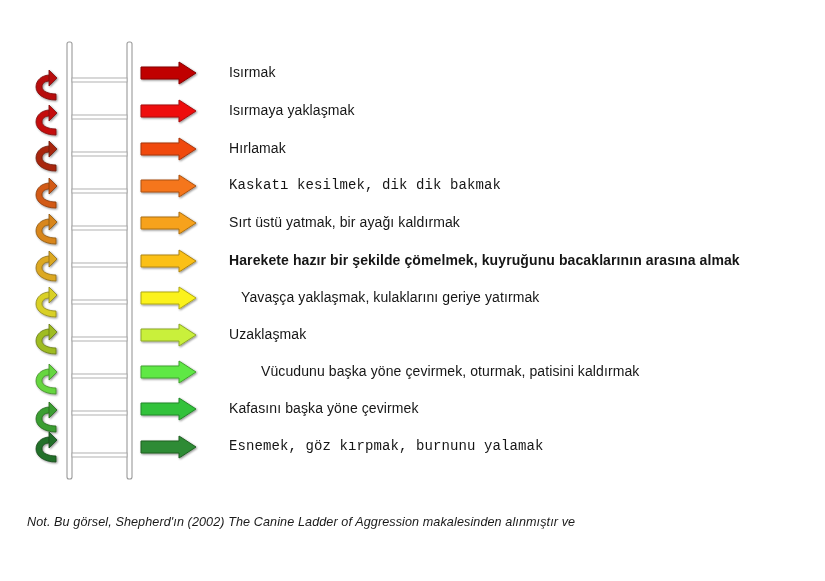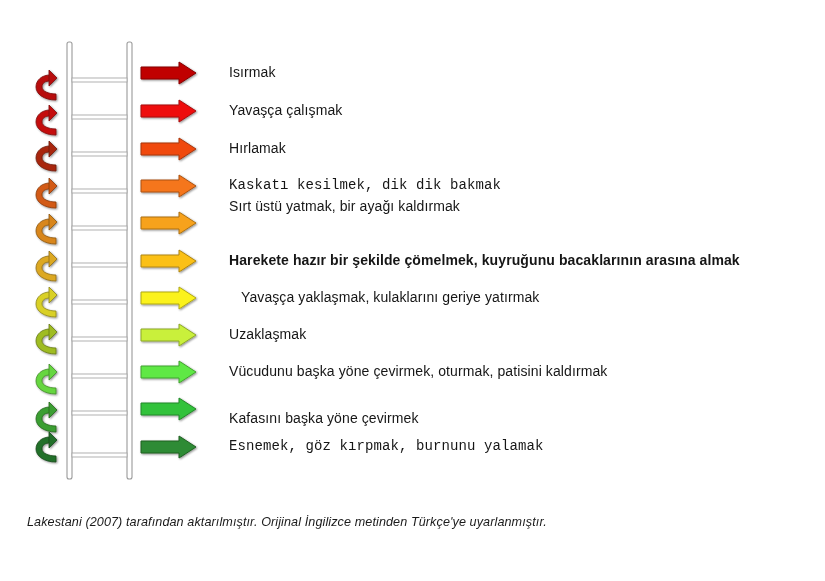--- a/index.html
+++ b/index.html
@@ -108,28 +108,28 @@
         </g>
         <g filter="url(#sh)">
           <path d="M56,462 C44,462 36,456 36,449 C36,442 42,437 50,437 L50,443 C45,443 42,445 42,449 C42,453 48,456 56,456 Z" fill="#23702a" stroke="#17491b" stroke-width="0.8"></path>
           <path d="M49,432 L57,440 L49,448 Z" fill="#23702a" stroke="#17491b" stroke-width="0.8"></path>
         </g>
       </g>
   </svg>
 
   <div id="labels">
       <div class="label" style="top: 63px;">Isırmak</div>
-      <div class="label" style="top: 101px;">Yavaşça çalışmak</div>
+      <div class="label" style="top: 101px;">Isırmaya yaklaşmak</div>
       <div class="label" style="top: 139px;">Hırlamak</div>
       <div class="label" style="top: 176px; font-family: Liberation Mono, monospace;">Kaskatı kesilmek, dik dik bakmak</div>
-      <div class="label" style="top: 197px;">Sırt üstü yatmak, bir ayağı kaldırmak</div>
+      <div class="label" style="top: 213px;">Sırt üstü yatmak, bir ayağı kaldırmak</div>
       <div class="label" style="top: 251px; font-weight: bold;">Harekete hazır bir şekilde çömelmek, kuyruğunu bacaklarının arasına almak</div>
       <div class="label" style="top: 288px; margin-left: 12px;">Yavaşça yaklaşmak, kulaklarını geriye yatırmak</div>
       <div class="label" style="top: 325px; text-align: right;">Uzaklaşmak</div>
-      <div class="label" style="top: 362px;">Vücudunu başka yöne çevirmek, oturmak, patisini kaldırmak</div>
-      <div class="label" style="top: 409px;">Kafasını başka yöne çevirmek</div>
+      <div class="label" style="top: 362px; margin-left: 32px;">Vücudunu başka yöne çevirmek, oturmak, patisini kaldırmak</div>
+      <div class="label" style="top: 399px;">Kafasını başka yöne çevirmek</div>
       <div class="label" style="top: 437px; font-family: Liberation Mono, monospace;">Esnemek, göz kırpmak, burnunu yalamak</div>
     </div>
 </div>
 
 <div class="note">
-  <span>Lakestani (2007) tarafından aktarılmıştır. Orijinal İngilizce metinden Türkçe'ye uyarlanmıştır.</span>
+  <span>Not. Bu görsel, Shepherd'ın (2002) The Canine Ladder of Aggression makalesinden alınmıştır ve</span>
 </div>
 
 </body></html>

